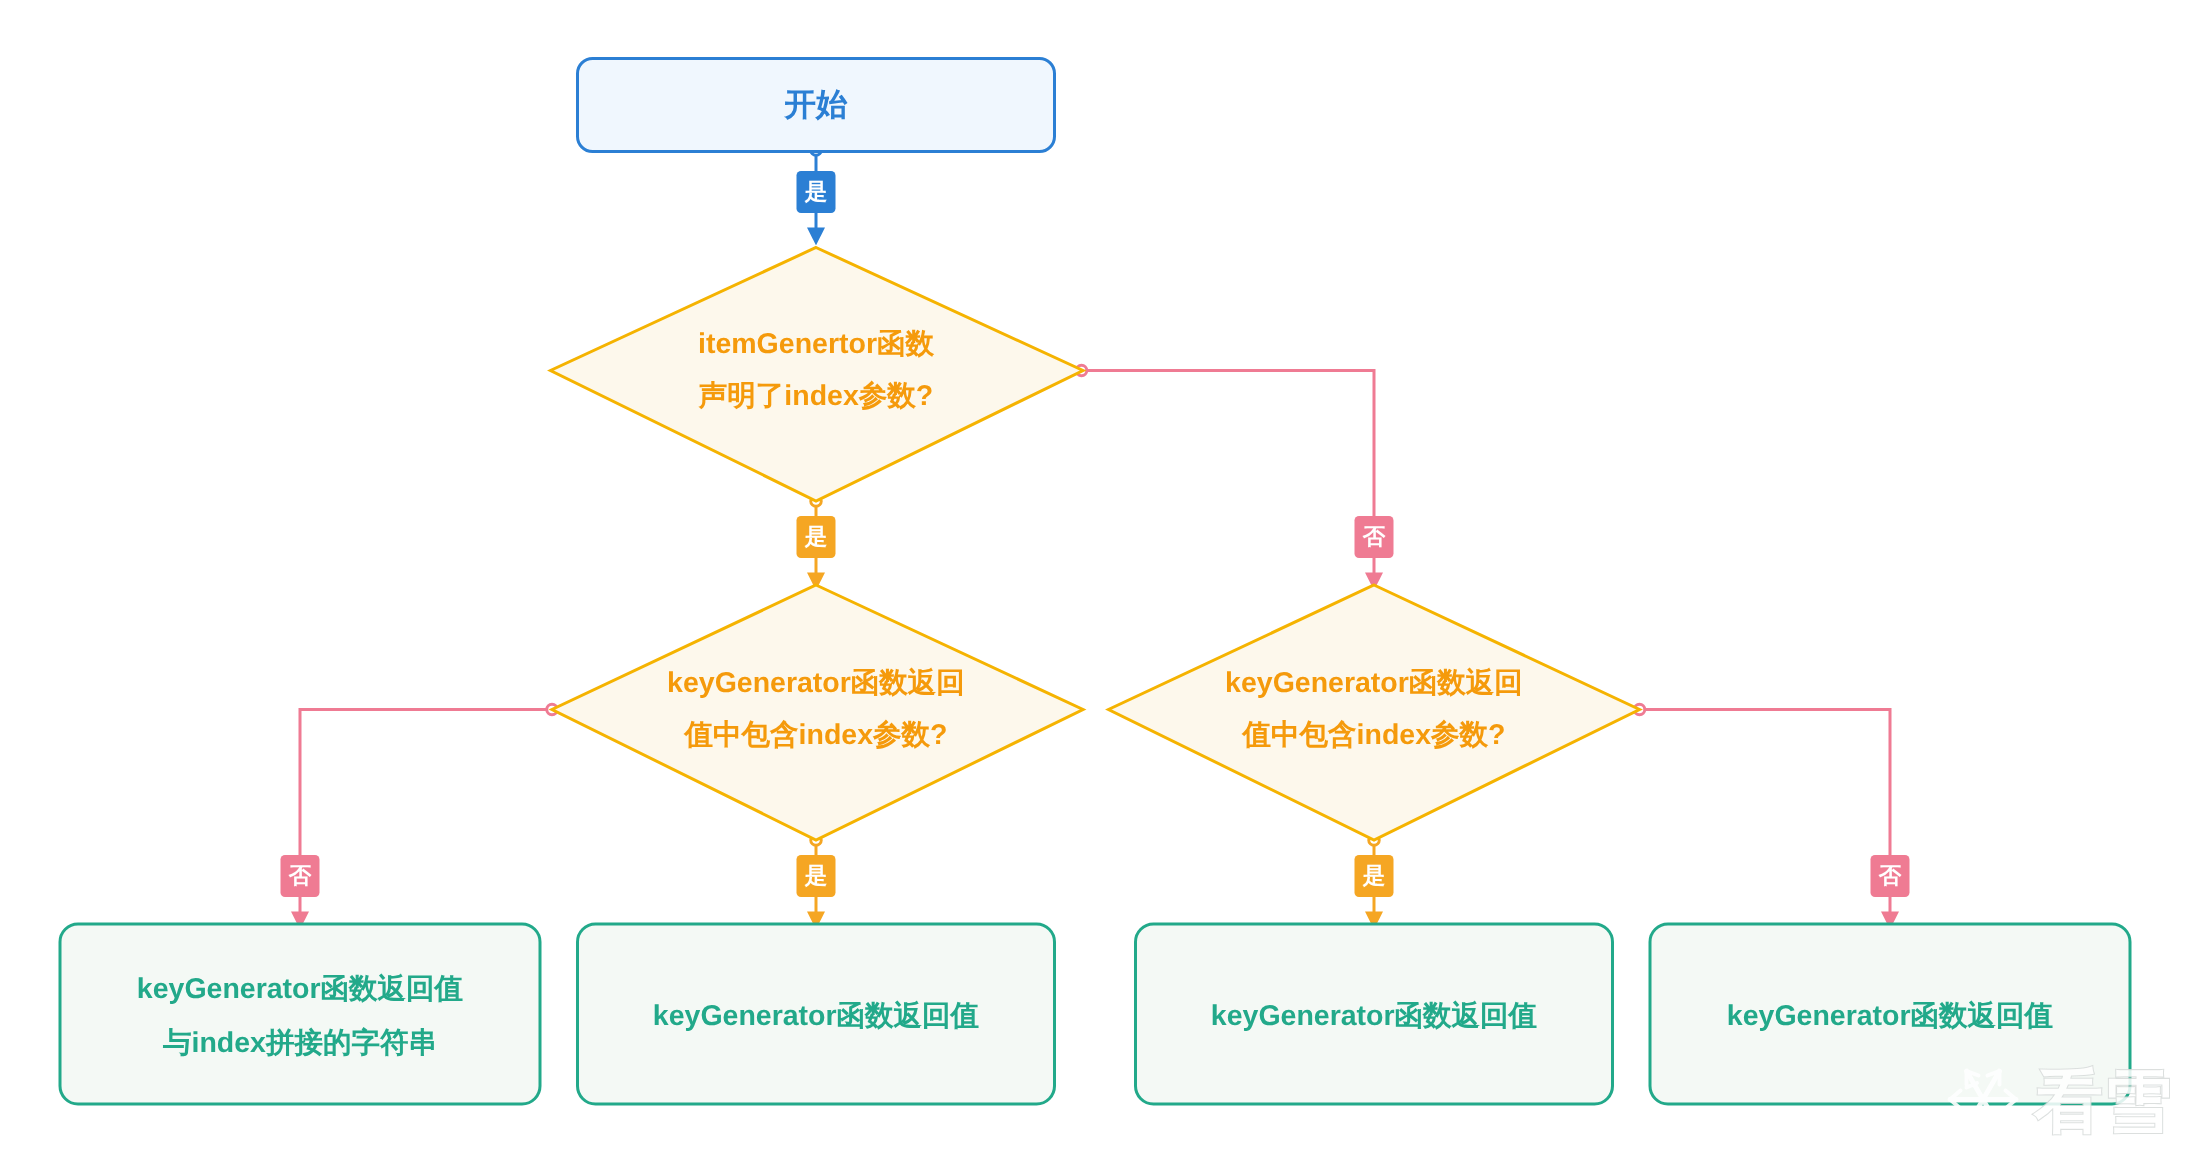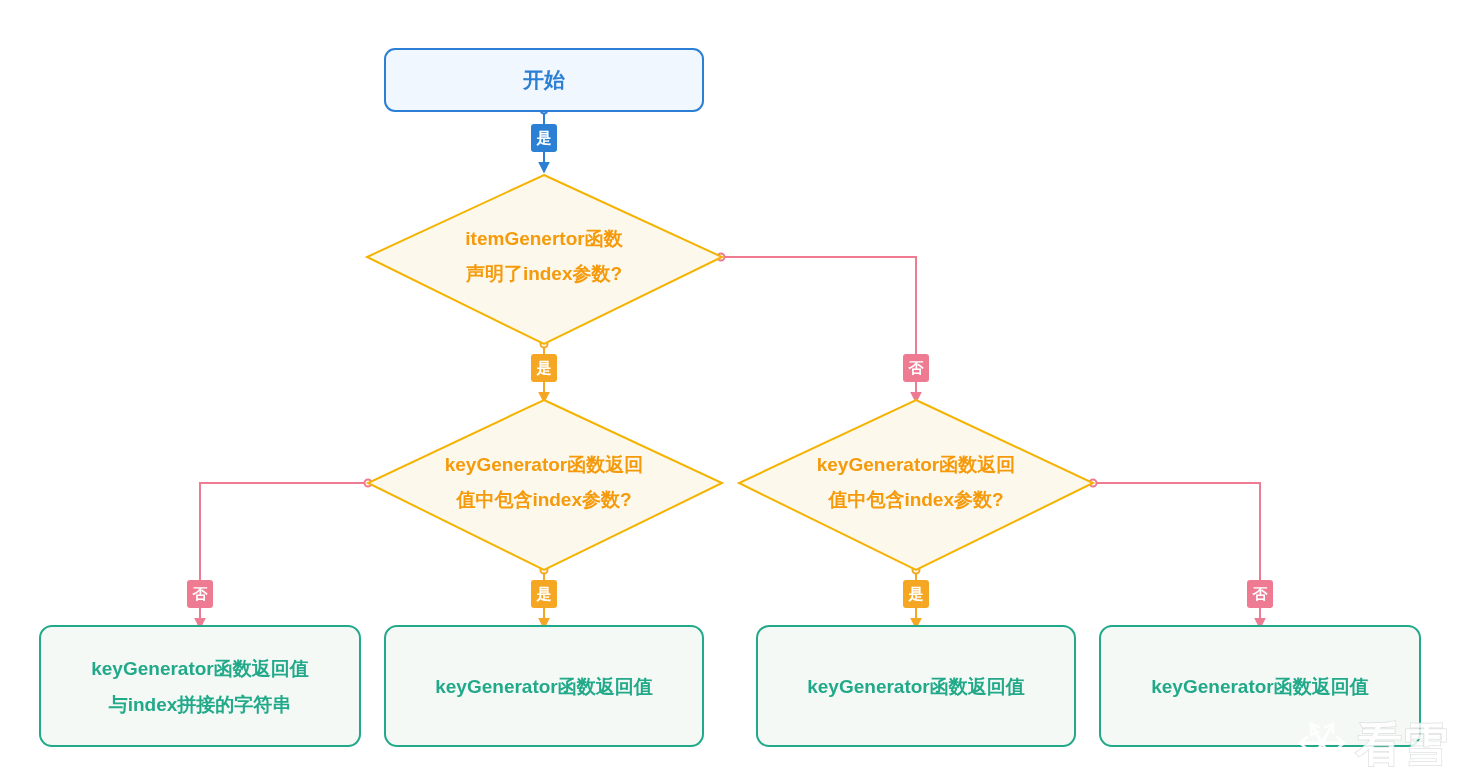--- a/index.html
+++ b/index.html
@@ -10,21 +10,20 @@
   body {
     width: 1460px;
     height: 776px;
     font-family: "Liberation Sans", "DejaVu Sans", sans-serif;
     overflow: hidden;
     position: relative;
   }
   #flow-root {
     position: absolute;
     inset: 0;
-    margin-top: 10px;
   }
   svg.flow-canvas {
     display: block;
     width: 1460px;
     height: 776px;
   }
   .node-shape { stroke-width: 2; }
   .node-label {
     font-weight: bold;
     text-anchor: middle;

